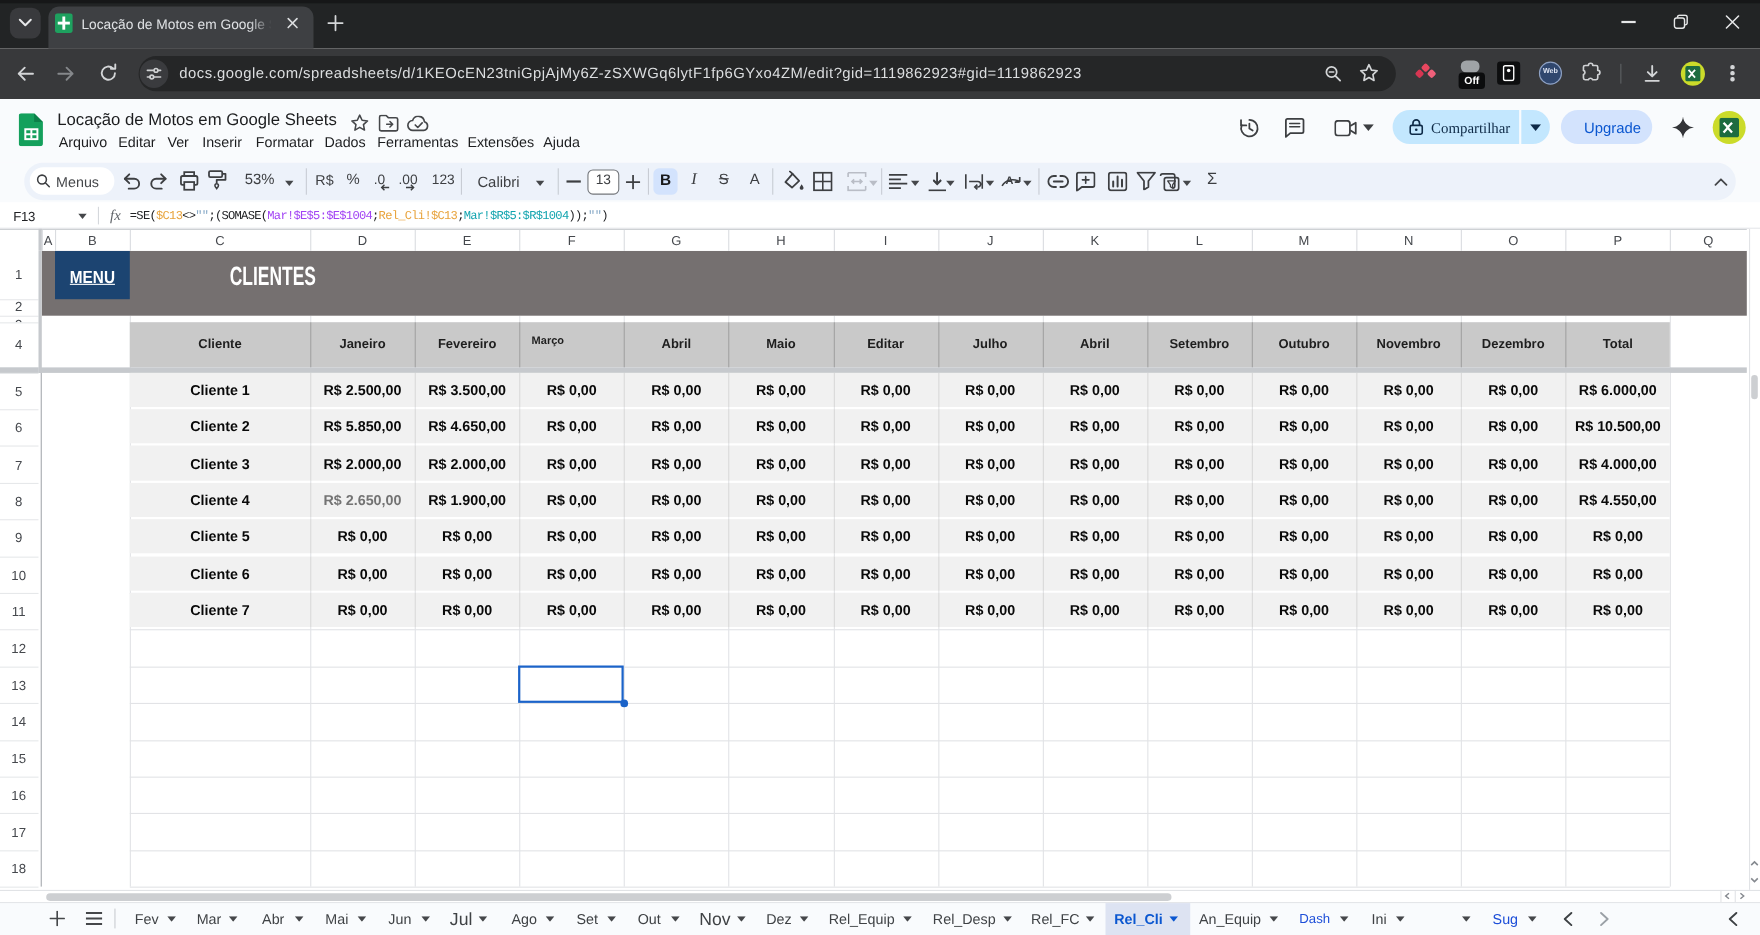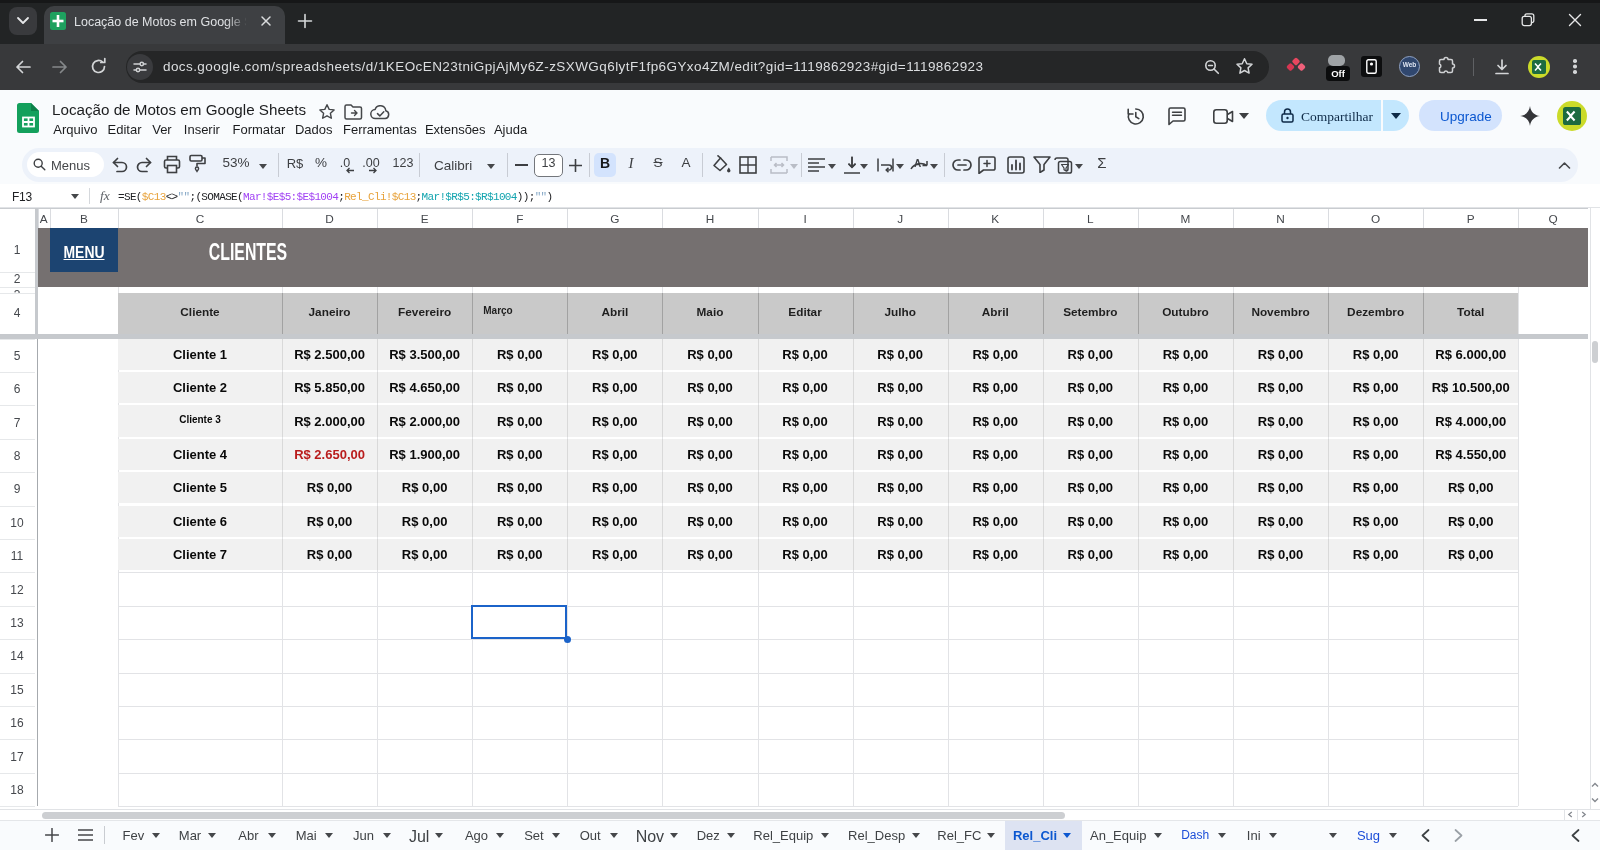--- a/index.html
+++ b/index.html
@@ -413,21 +413,21 @@
 <div class="a ct" style="left:1090.3500000000001px;top:380.09999999999997px;font-size:13px;font-weight:bold;color:#090909;">R$ 0,00</div>
 <div class="a" style="left:1137.9px;top:371.9px;width:1px;height:31.4px;background:#d9d9d9;"></div>
 <div class="a ct" style="left:1185.45px;top:380.09999999999997px;font-size:13px;font-weight:bold;color:#090909;">R$ 0,00</div>
 <div class="a" style="left:1233.0px;top:371.9px;width:1px;height:31.4px;background:#d9d9d9;"></div>
 <div class="a ct" style="left:1280.55px;top:380.09999999999997px;font-size:13px;font-weight:bold;color:#090909;">R$ 0,00</div>
 <div class="a" style="left:1328.1px;top:371.9px;width:1px;height:31.4px;background:#d9d9d9;"></div>
 <div class="a ct" style="left:1375.6499999999999px;top:380.09999999999997px;font-size:13px;font-weight:bold;color:#090909;">R$ 0,00</div>
 <div class="a" style="left:1423.1999999999998px;top:371.9px;width:1px;height:31.4px;background:#d9d9d9;"></div>
 <div class="a ct" style="left:1470.7499999999998px;top:380.09999999999997px;font-size:13px;font-weight:bold;color:#090909;">R$ 10.500,00</div>
 <div class="a" style="left:118px;top:405.3px;width:1400.2999999999997px;height:31.4px;background:#f1f1f1;"></div>
-<div class="a ct" style="left:200.0px;top:413.5px;font-size:10px;font-weight:bold;color:#090909;">Cliente 3</div>
+<div class="a ct" style="left:200.0px;top:413.5px;font-size:13px;font-weight:bold;color:#090909;">Cliente 3</div>
 <div class="a" style="left:282.0px;top:405.3px;width:1px;height:31.4px;background:#d9d9d9;"></div>
 <div class="a ct" style="left:329.55px;top:413.5px;font-size:13px;font-weight:bold;color:#090909;">R$ 2.000,00</div>
 <div class="a" style="left:377.1px;top:405.3px;width:1px;height:31.4px;background:#d9d9d9;"></div>
 <div class="a ct" style="left:424.65000000000003px;top:413.5px;font-size:13px;font-weight:bold;color:#090909;">R$ 2.000,00</div>
 <div class="a" style="left:472.20000000000005px;top:405.3px;width:1px;height:31.4px;background:#d9d9d9;"></div>
 <div class="a ct" style="left:519.75px;top:413.5px;font-size:13px;font-weight:bold;color:#090909;">R$ 0,00</div>
 <div class="a" style="left:567.3000000000001px;top:405.3px;width:1px;height:31.4px;background:#d9d9d9;"></div>
 <div class="a ct" style="left:614.8500000000001px;top:413.5px;font-size:13px;font-weight:bold;color:#090909;">R$ 0,00</div>
 <div class="a" style="left:662.4000000000001px;top:405.3px;width:1px;height:31.4px;background:#d9d9d9;"></div>
 <div class="a ct" style="left:709.95px;top:413.5px;font-size:13px;font-weight:bold;color:#090909;">R$ 0,00</div>
@@ -443,21 +443,21 @@
 <div class="a ct" style="left:1185.45px;top:413.5px;font-size:13px;font-weight:bold;color:#090909;">R$ 0,00</div>
 <div class="a" style="left:1233.0px;top:405.3px;width:1px;height:31.4px;background:#d9d9d9;"></div>
 <div class="a ct" style="left:1280.55px;top:413.5px;font-size:13px;font-weight:bold;color:#090909;">R$ 0,00</div>
 <div class="a" style="left:1328.1px;top:405.3px;width:1px;height:31.4px;background:#d9d9d9;"></div>
 <div class="a ct" style="left:1375.6499999999999px;top:413.5px;font-size:13px;font-weight:bold;color:#090909;">R$ 0,00</div>
 <div class="a" style="left:1423.1999999999998px;top:405.3px;width:1px;height:31.4px;background:#d9d9d9;"></div>
 <div class="a ct" style="left:1470.7499999999998px;top:413.5px;font-size:13px;font-weight:bold;color:#090909;">R$ 4.000,00</div>
 <div class="a" style="left:118px;top:438.7px;width:1400.2999999999997px;height:31.4px;background:#f1f1f1;"></div>
 <div class="a ct" style="left:200.0px;top:446.9px;font-size:13px;font-weight:bold;color:#090909;">Cliente 4</div>
 <div class="a" style="left:282.0px;top:438.7px;width:1px;height:31.4px;background:#d9d9d9;"></div>
-<div class="a ct" style="left:329.55px;top:446.9px;font-size:13px;font-weight:bold;color:#b91c1c;">R$ 2.650,00</div>
+<div class="a ct" style="left:329.55px;top:446.9px;font-size:13px;font-weight:bold;color:#737373;">R$ 2.650,00</div>
 <div class="a" style="left:377.1px;top:438.7px;width:1px;height:31.4px;background:#d9d9d9;"></div>
 <div class="a ct" style="left:424.65000000000003px;top:446.9px;font-size:13px;font-weight:bold;color:#090909;">R$ 1.900,00</div>
 <div class="a" style="left:472.20000000000005px;top:438.7px;width:1px;height:31.4px;background:#d9d9d9;"></div>
 <div class="a ct" style="left:519.75px;top:446.9px;font-size:13px;font-weight:bold;color:#090909;">R$ 0,00</div>
 <div class="a" style="left:567.3000000000001px;top:438.7px;width:1px;height:31.4px;background:#d9d9d9;"></div>
 <div class="a ct" style="left:614.8500000000001px;top:446.9px;font-size:13px;font-weight:bold;color:#090909;">R$ 0,00</div>
 <div class="a" style="left:662.4000000000001px;top:438.7px;width:1px;height:31.4px;background:#d9d9d9;"></div>
 <div class="a ct" style="left:709.95px;top:446.9px;font-size:13px;font-weight:bold;color:#090909;">R$ 0,00</div>
 <div class="a" style="left:757.5000000000001px;top:438.7px;width:1px;height:31.4px;background:#d9d9d9;"></div>
 <div class="a ct" style="left:805.0500000000002px;top:446.9px;font-size:13px;font-weight:bold;color:#090909;">R$ 0,00</div>

